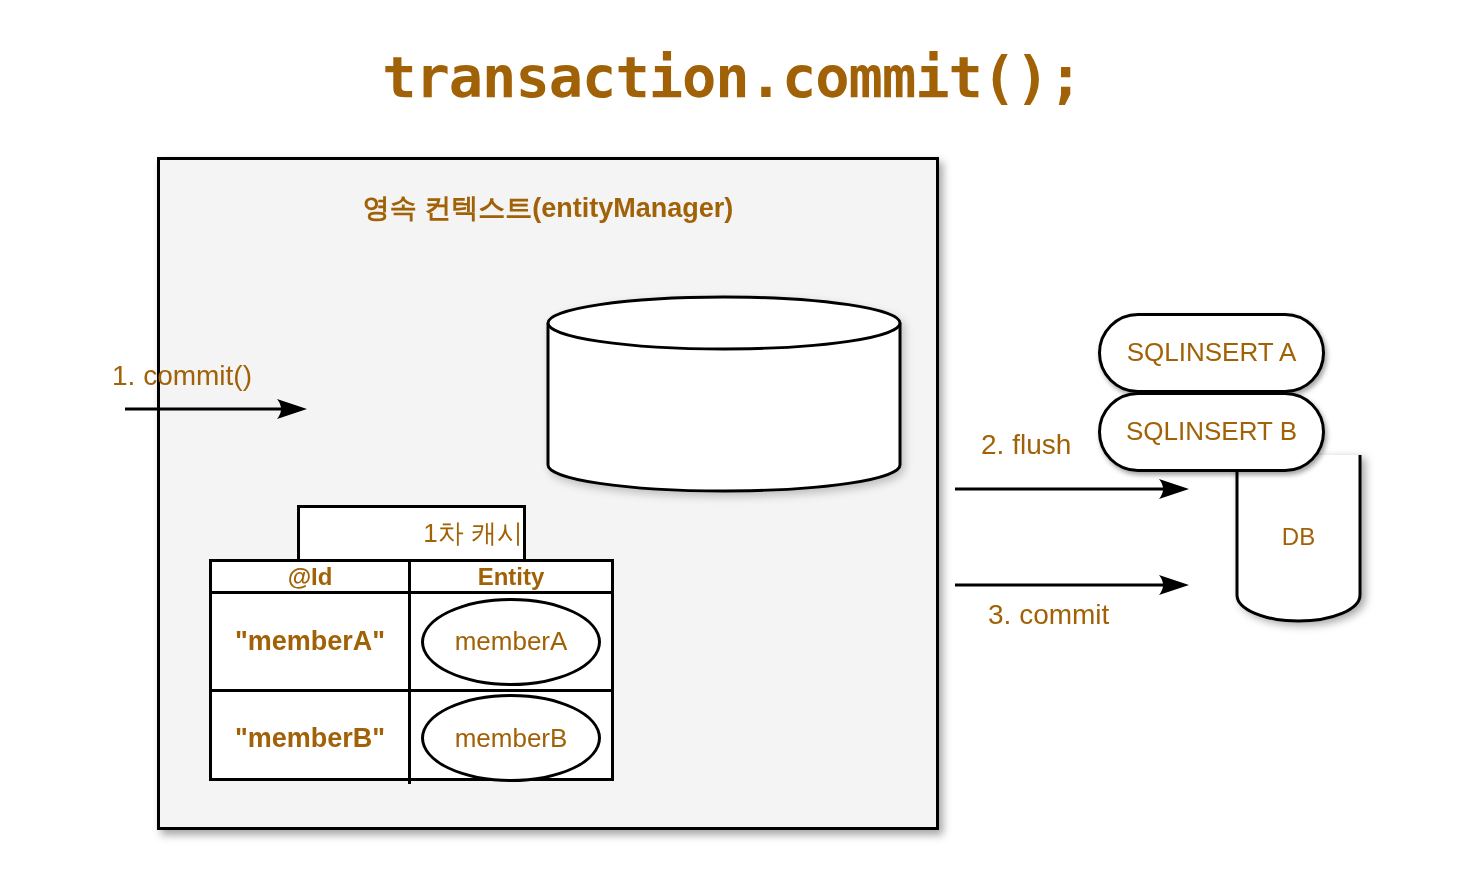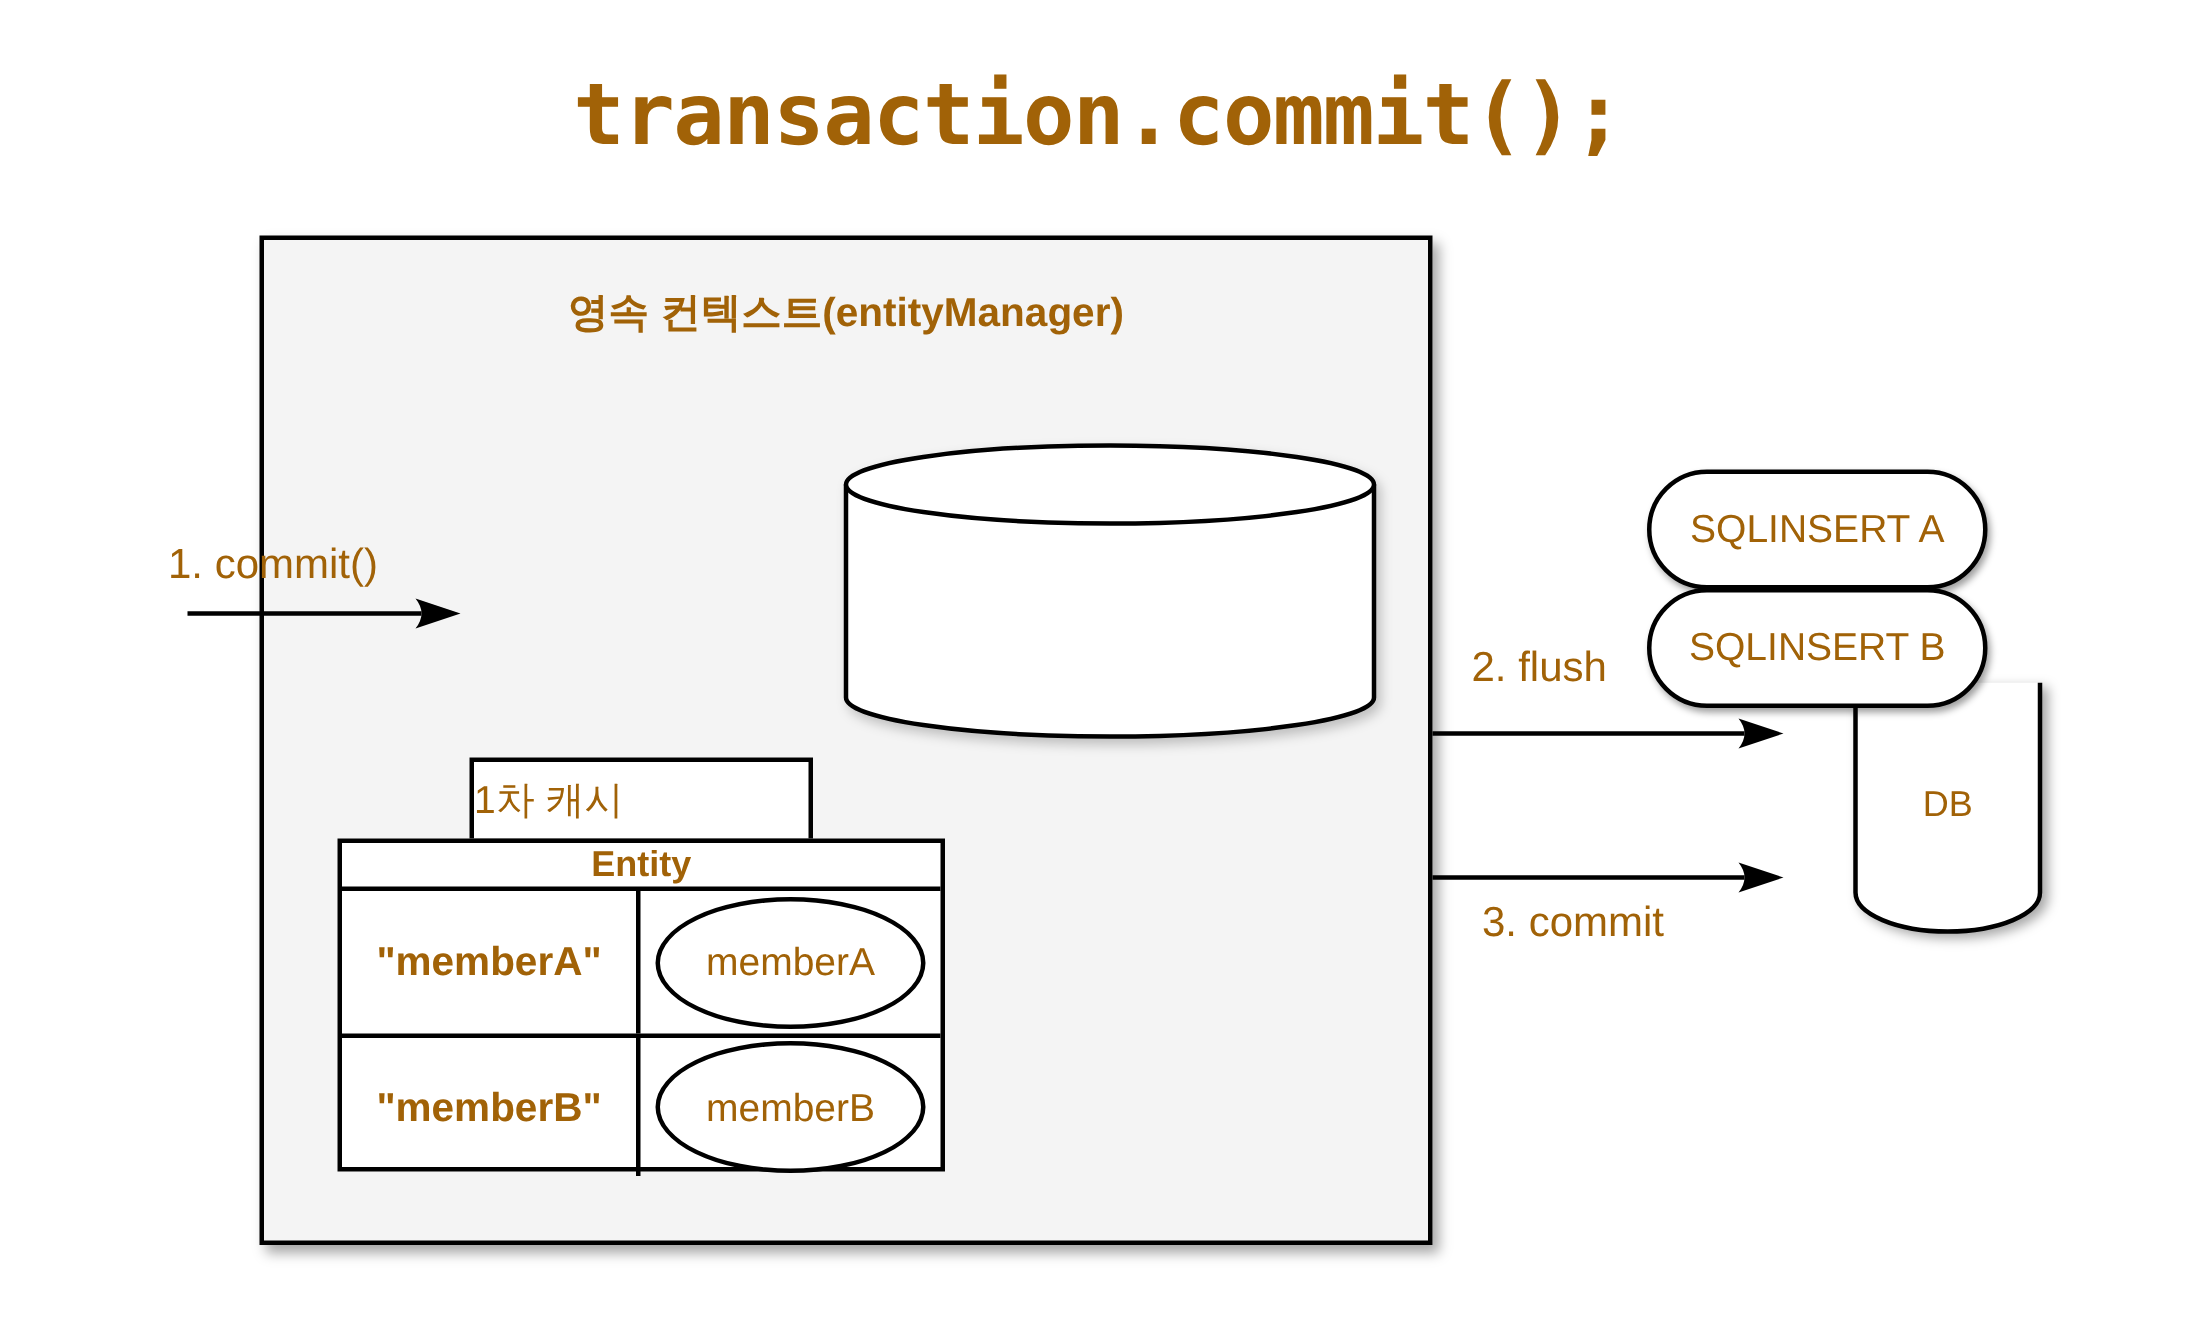--- a/index.html
+++ b/index.html
@@ -11,39 +11,39 @@
   }
   .abs { position:absolute; }
 
   .title {
     left:0; right:0; top:44px; text-align:center;
     font-family:"DejaVu Sans Mono","Liberation Mono",monospace;
     font-weight:bold; font-size:57px; letter-spacing:-1px;
   }
 
   .pc-box {
-    left:173px; top:157px; width:782px; height:673px;
+    left:157px; top:157px; width:782px; height:673px;
     background:#f4f4f4; border:3px solid #000;
     box-shadow:4px 5px 8px rgba(0,0,0,0.35);
   }
   .pc-label {
     left:0; right:0; top:30px; text-align:center;
     font-weight:bold; font-size:27px;
   }
 
   .cylinder-wrap { left:384px; top:133px; width:360px; height:202px;
     filter:drop-shadow(3px 4px 4px rgba(0,0,0,0.22)); }
   .cyl-label {
     left:0; right:0; top:88px; text-align:center; font-size:30px;
   }
 
   .cache-label-box {
     left:137px; top:345px; width:229px; height:57px;
     background:#fff; border:3px solid #000;
-    display:flex; align-items:center; justify-content:flex-start;
+    display:flex; align-items:center; justify-content:flex-end;
     font-size:26px;
   }
   .cache-table {
     left:49px; top:399px; width:405px; height:222px;
     background:#fff; border:3px solid #000;
     display:flex; flex-direction:column;
   }
   .tr { display:flex; flex:0 0 auto; }
   .tr.head { height:32px; border-bottom:3px solid #000; }
   .tr.row { height:95px; }
@@ -101,20 +101,21 @@
         <ellipse cx="180" cy="30" rx="176" ry="26" fill="#ffffff" stroke="#000000" stroke-width="3"></ellipse>
       </svg>
     </div>
 
     <div class="abs cache-label-box">
       <span>1차 캐시</span>
     </div>
 
     <div class="abs cache-table">
       <div class="tr head">
+        <div class="tc first th">@Id</div>
         <div class="tc th">Entity</div>
       </div>
       <div class="tr row">
         <div class="tc first id-cell">"memberA"</div>
         <div class="tc">
           <div class="entity-ellipse">memberA</div>
         </div>
       </div>
       <div class="tr row">
         <div class="tc first id-cell">"memberB"</div>

